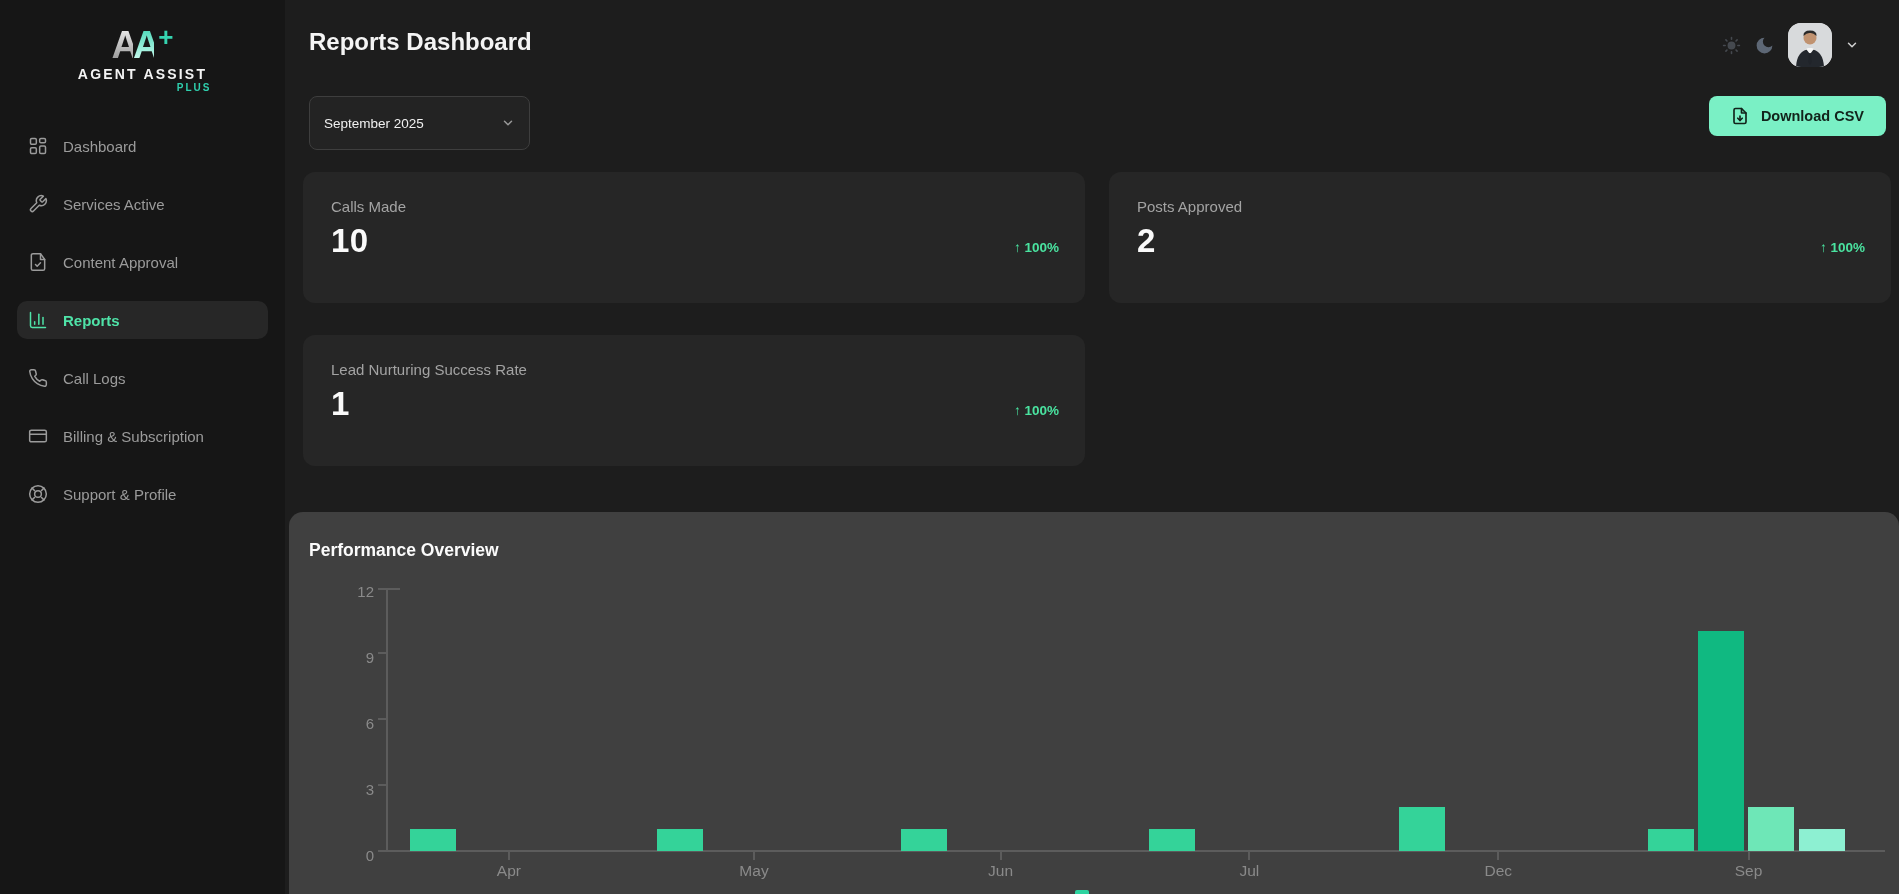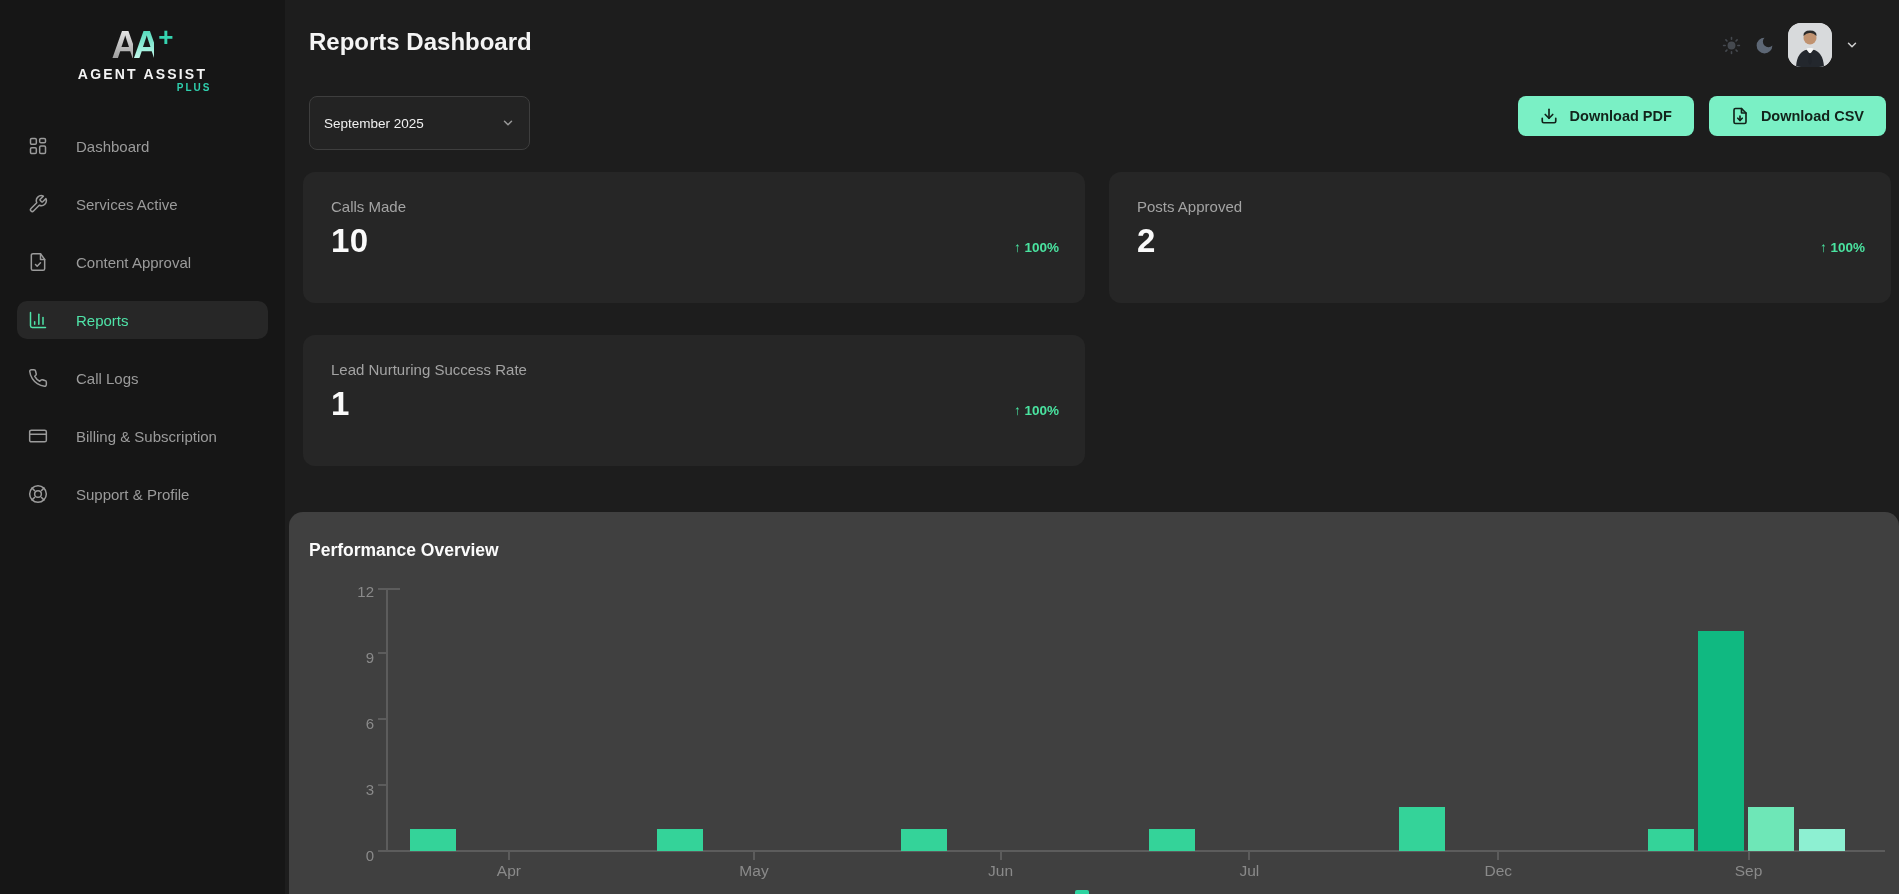--- a/index.html
+++ b/index.html
@@ -18,24 +18,24 @@
   .logo { width:100%; padding-top:26px; display:flex; flex-direction:column; align-items:center; }
   .monogram { font-size:38px; font-weight:700; letter-spacing:-6px; line-height:1; display:flex; }
   .mono-a1 { background:linear-gradient(180deg,#f2f2f2,#8f8f8f); -webkit-background-clip:text; background-clip:text; color:transparent; }
   .mono-a2 { background:linear-gradient(180deg,#41d6b4,#d9fff5); -webkit-background-clip:text; background-clip:text; color:transparent; }
   .mono-plus { color:#35d4b0; font-size:26px; font-weight:700; letter-spacing:0; margin-left:4px; margin-top:-2px; }
   .brand-name { font-size:14px; font-weight:700; letter-spacing:2.2px; color:#f3f3f3; margin-top:2px; }
   .brand-suffix { font-size:10px; font-weight:700; letter-spacing:2px; color:#2fcfad; width:138px; text-align:right; margin-top:0; }
   .nav { position:absolute; left:0; top:127px; width:100%; }
   .nav-item {
     height:38px; margin:0 17px 20px 17px; border-radius:10px;
-    display:flex; align-items:center; gap:28px; padding-left:11px;
+    display:flex; align-items:center; gap:15px; padding-left:11px;
     color:#9b9b9b; font-size:15px; font-weight:500; cursor:pointer;
   }
-  .nav-item.active { background:#272727; color:#4fe3a8; font-weight:400; }
+  .nav-item.active { background:#272727; color:#4fe3a8; font-weight:700; }
   .nav-item svg { flex:0 0 auto; }
   
   .page-title { position:absolute; left:309px; top:28px; font-size:24px; font-weight:600; color:#f4f4f4; }
   .user-area { position:absolute; right:40px; top:22px; height:46px; display:flex; align-items:center; gap:13px; }
   .avatar { width:44px; height:44px; border-radius:13px; overflow:hidden; background:#d7d9db; }
   
   .month-select {
     position:absolute; left:309px; top:96px; width:221px; height:54px;
     background:#232323; border:1px solid #3e3e3e; border-radius:8px;
     display:flex; align-items:center; justify-content:space-between;
@@ -178,28 +178,20 @@
 </div>
 
 <div class="month-select">
   <span>September 2025</span>
   <svg width="14" height="14" viewBox="0 0 24 24" fill="none" stroke="#9a9a9a" stroke-width="2.5" stroke-linecap="round" stroke-linejoin="round">
       <path d="m6 9 6 6 6-6"></path>
     </svg>
 </div>
 
 <div class="dl-buttons">
-  <button class="dl-btn">
-    <svg width="18" height="18" viewBox="0 0 24 24" fill="none" stroke="#12231b" stroke-width="2.2" stroke-linecap="round" stroke-linejoin="round">
-      <path d="M21 15v4a2 2 0 0 1-2 2H5a2 2 0 0 1-2-2v-4"></path>
-        <path d="m7 10 5 5 5-5"></path>
-        <path d="M12 15V3"></path>
-    </svg>
-    <span>Download PDF</span>
-  </button>
   <button class="dl-btn">
     <svg width="18" height="18" viewBox="0 0 24 24" fill="none" stroke="#12231b" stroke-width="2.2" stroke-linecap="round" stroke-linejoin="round">
       <path d="M14 2H6a2 2 0 0 0-2 2v16a2 2 0 0 0 2 2h12a2 2 0 0 0 2-2V8z"></path>
         <path d="M14 2v6h6"></path>
         <path d="M12 18v-6"></path>
         <path d="m9 15 3 3 3-3"></path>
     </svg>
     <span>Download CSV</span>
   </button>
 </div>

